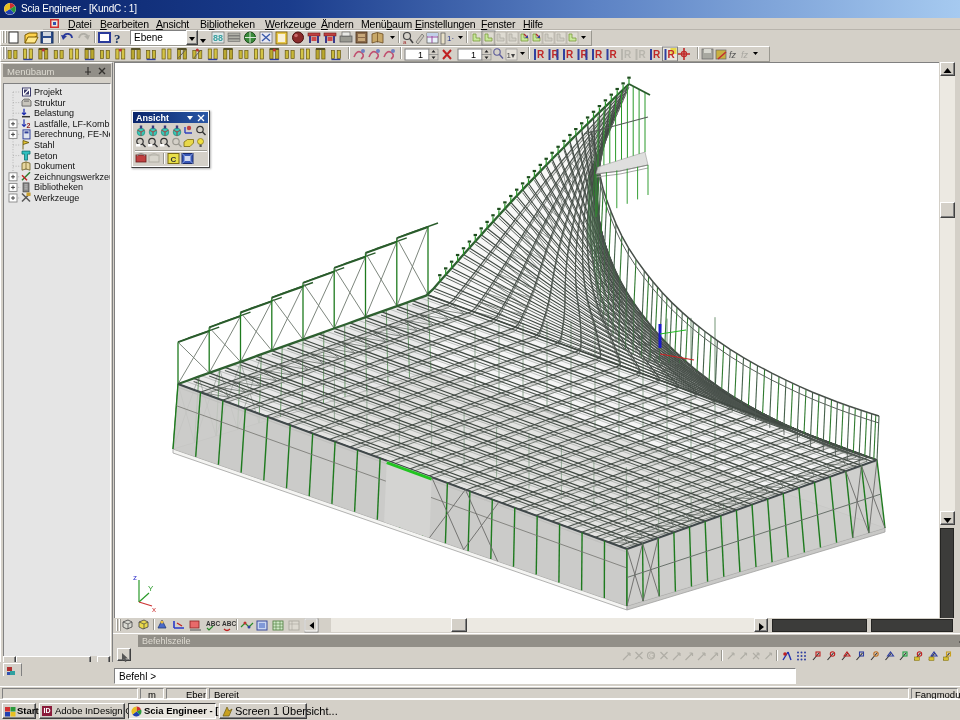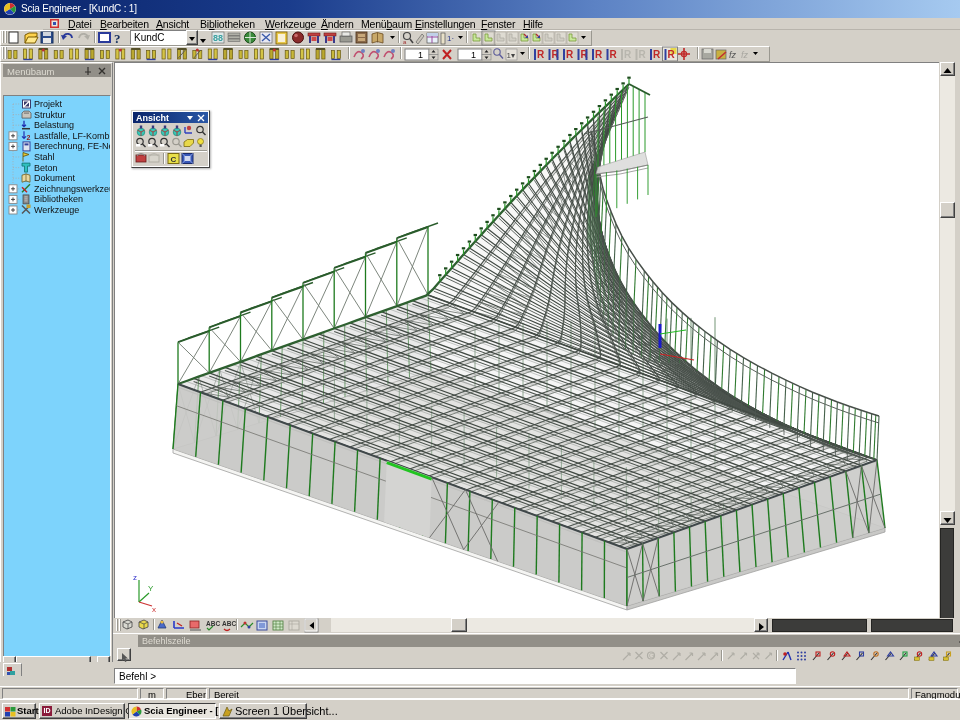--- a/index.html
+++ b/index.html
@@ -121,21 +121,21 @@
       <path d="M 536 5 l 4 4" stroke="#b03030" stroke-width="1.3"></path>
       <path d="M 540 9 l -3 0 l 3 -3 z" fill="#3040a0"></path>
       <rect x="543" y="3" width="11" height="12" fill="#dedbd2" stroke="#a8a59c" stroke-width="0.6"></rect>
       <path d="M 545 12 l 0 -7 l 3 0 l 0 4 l 4 0 l 0 3 z" fill="#d0cdc4" stroke="#b0ada4" stroke-width="0.8"></path>
       <rect x="555" y="3" width="11" height="12" fill="#dedbd2" stroke="#a8a59c" stroke-width="0.6"></rect>
       <path d="M 557 12 l 0 -7 l 3 0 l 0 4 l 4 0 l 0 3 z" fill="#d0cdc4" stroke="#b0ada4" stroke-width="0.8"></path>
       <rect x="567" y="3" width="11" height="12" fill="#dedbd2" stroke="#a8a59c" stroke-width="0.6"></rect>
       <path d="M 569 12 l 0 -7 l 3 0 l 0 4 l 4 0 l 0 3 z" fill="#c8e89a" stroke="#7a9a3a" stroke-width="0.8"></path>
       <path d="M 581 7 l 5 0 l -2.5 3 z" fill="#000"></path>
     </svg>
-  <div class="abs sunken" style="left:130px;top:0px;width:68px;height:15px;background:#fff;font-size:10px;padding-left:3px;line-height:13px;">KundC</div>
+  <div class="abs sunken" style="left:130px;top:0px;width:68px;height:15px;background:#fff;font-size:10px;padding-left:3px;line-height:13px;">Ebene</div>
   <div class="abs btn" style="left:186px;top:0px;width:12px;height:15px;"><svg width="10" height="13">
         <path d="M 2 5 l 6 0 l -3 4 z" fill="#000"></path>
       </svg></div>
   <div class="abs" style="left:200px;top:9px;width:0;height:0;border-left:3px solid transparent;border-right:3px solid transparent;border-top:4px solid #000;"></div>
 </div>
 
 <div class="abs" style="left:0;top:46px;width:960px;height:16px;background:#d4d0c8;">
   <div class="abs" style="left:0;top:0;width:770px;height:16px;border-top:1px solid #fff;border-left:1px solid #fff;border-right:1px solid #9a9890;border-bottom:1px solid #9a9890;"></div>
   <svg class="abs" style="left:0;top:-1px" width="770" height="17">
       <rect x="2" y="2" width="1" height="12" fill="#fff"></rect>
@@ -273,21 +273,21 @@
 
 <div class="abs" style="left:0;top:62px;width:960px;height:608px;background:#d4d0c8;"></div>
 
 <div class="abs" style="left:0;top:62px;width:113px;height:608px;background:#d4d0c8;border:1px solid #fff;border-right-color:#808080;border-bottom-color:#808080;">
   <div class="abs" style="left:2px;top:1px;width:108px;height:13px;background:#928f88;color:#dedbd2;font-size:9.5px;padding:2px 0 0 4px;">Menübaum
     <svg class="abs" style="right:2px;top:2px" width="26" height="10">
         <path d="M 5 1 v 5 M 2 6 h 6 M 5 6 v 3" stroke="#33312e" stroke-width="1.2" fill="none"></path>
         <path d="M 16 2 l 6 6 M 22 2 l -6 6" stroke="#33312e" stroke-width="1.4"></path>
       </svg>
   </div>
-  <div class="abs sunken" style="left:2px;top:32px;width:108px;height:577px;background:#7dd3fc;overflow:hidden;">
+  <div class="abs sunken" style="left:2px;top:20px;width:108px;height:577px;background:#e5e5e5;overflow:hidden;">
     <svg width="106" height="576">
         <path d="M 9 8 V 114.0" stroke="#aaa" stroke-width="0.8" stroke-dasharray="1,1.6"></path>
         <path d="M 9 8.0 H 17" stroke="#aaa" stroke-width="0.8" stroke-dasharray="1,1.6"></path>
         <rect x="18" y="3.5" width="9" height="9" fill="#3a3a6a"></rect>
         <path d="M 19.5 11.0 l 6 -6" stroke="#fff" stroke-width="1.2"></path>
         <rect x="19.5" y="5.0" width="6" height="6" fill="none" stroke="#fff" stroke-width="1"></rect>
         <text x="30" y="11.0" font-size="9" fill="#111" font-family="Liberation Sans">Projekt</text>
         <path d="M 9 18.6 H 17" stroke="#aaa" stroke-width="0.8" stroke-dasharray="1,1.6"></path>
         <path d="M 18 22.1 v -5 l 2 -2 h 5 l 2 2 v 5 z" fill="#c8c5bc" stroke="#555" stroke-width="0.8"></path>
         <path d="M 20 17.1 h 5" stroke="#555" stroke-width="0.8"></path>

